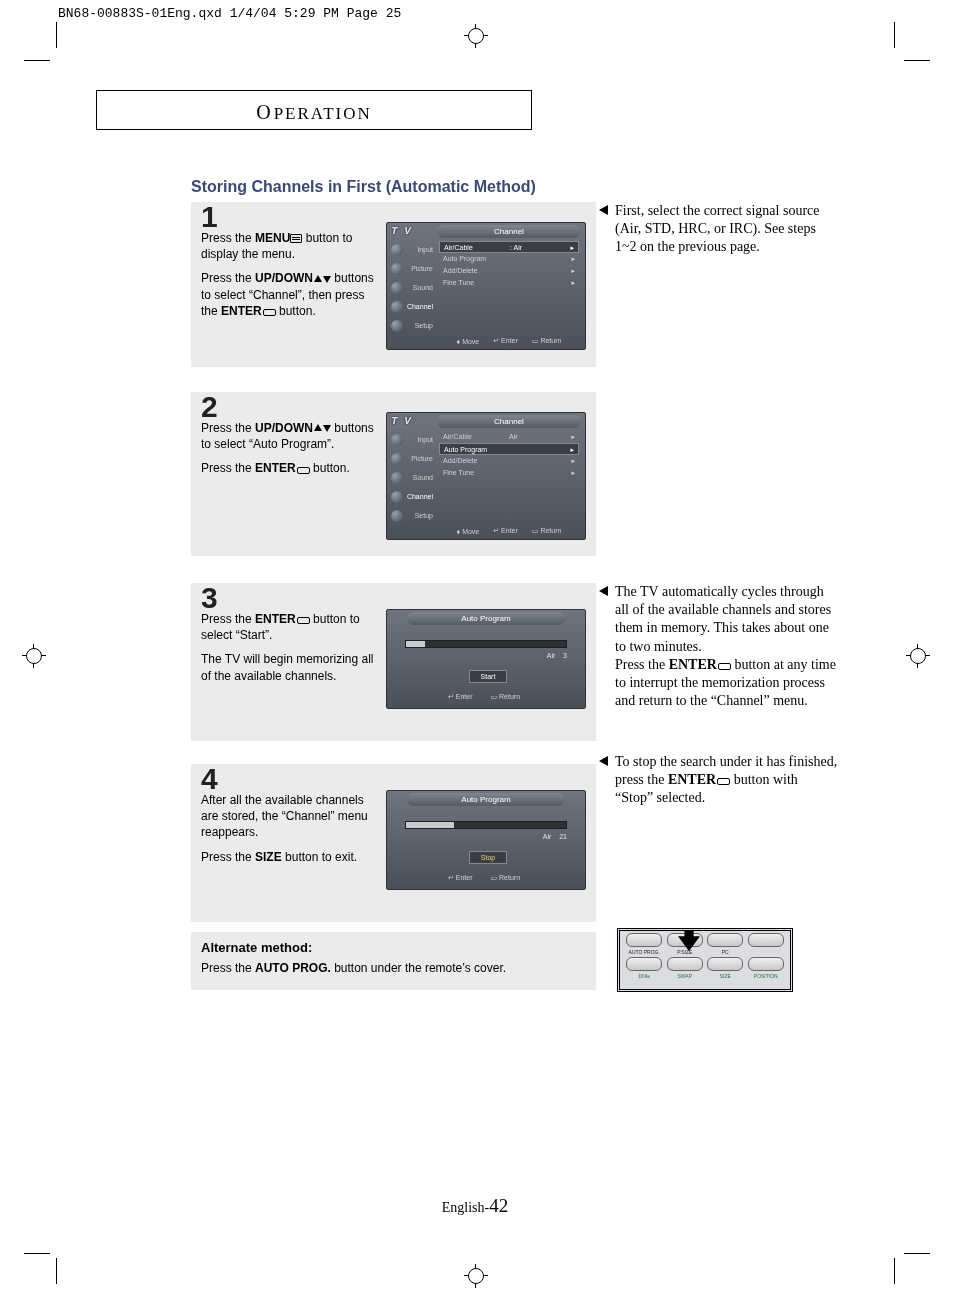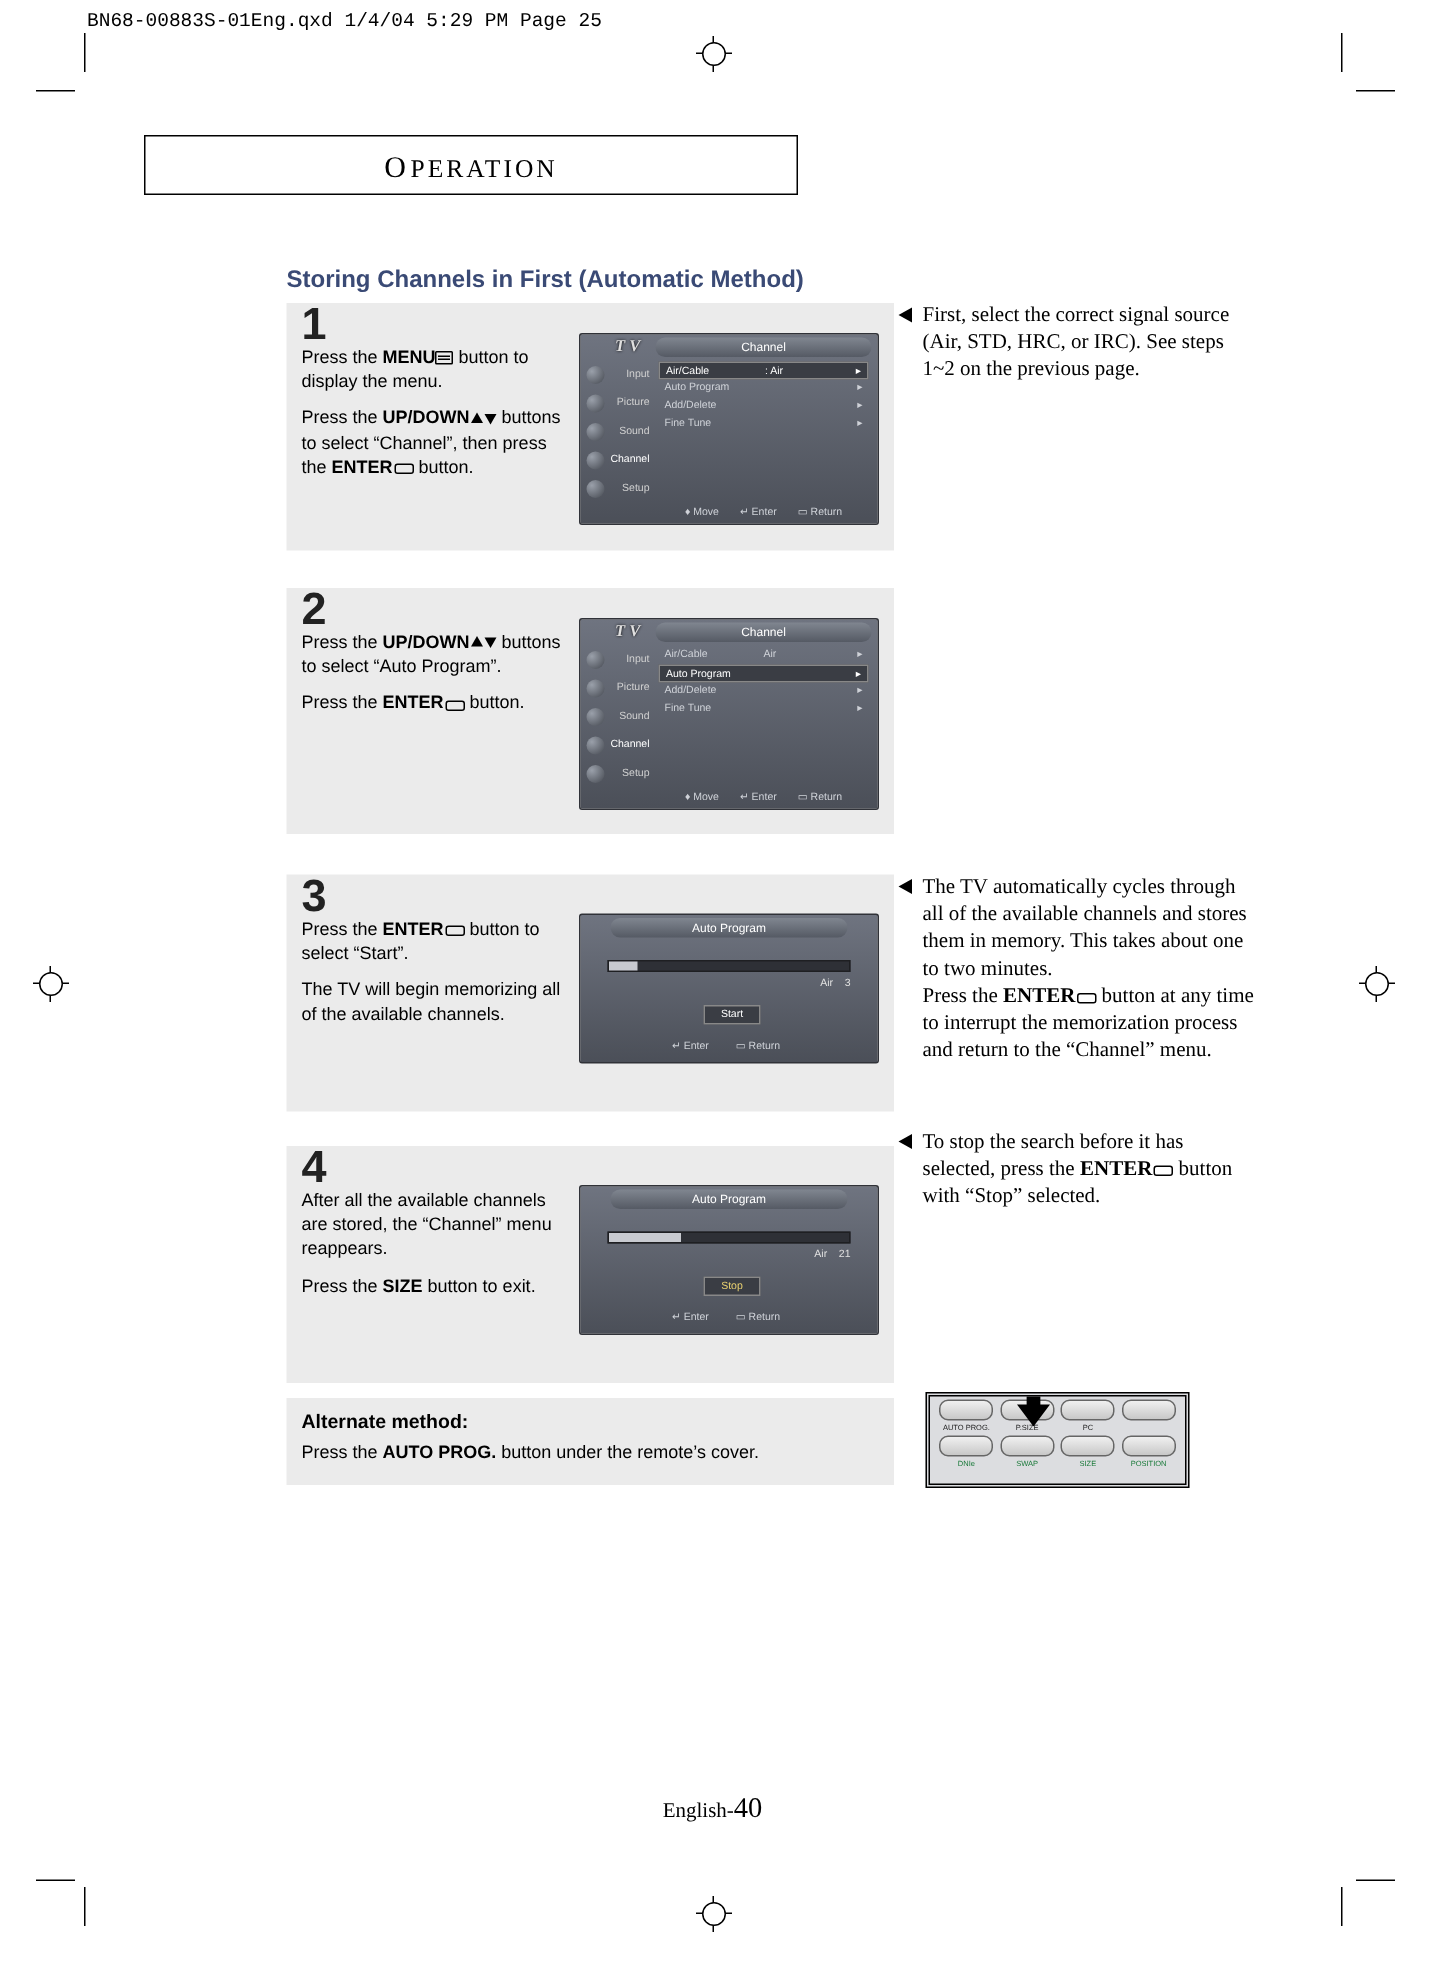--- a/index.html
+++ b/index.html
@@ -138,27 +138,26 @@
     border: 1px solid #303238;
     border-radius: 2px;
     box-sizing: border-box;
     overflow: hidden;
     font-size: 8px;
     color: #d8d8d8;
   }
   .osd .tv-tag {
     position: absolute;
     left: 4px; top: 2px;
-    font-family: Liberation Serif, serif;
+    font-family: Liberation Mono, monospace;
     font-style: italic;
     font-weight: bold;
     font-size: 11px;
     color: #e0e0e0;
     text-shadow: 0 0 2px #000;
-    margin-left: 19px;
   }
   .osd .title-bar {
     position: absolute;
     left: 50px; right: 4px;
     top: 2px;
     height: 13px;
     background: linear-gradient(to bottom, #808690, #555a64);
     border-radius: 7px;
     text-align: center;
     font-size: 8px;
@@ -633,21 +632,21 @@
       <span class="tri"></span>
       <span>First, select the correct signal source (Air, STD, HRC, or IRC). See steps 1~2 on the previous page.</span>
     </div>
     <div class="side-note sn2">
       <span class="tri"></span>
       <span>The TV automatically cycles through all of the available channels and stores them in memory. This takes about one to two minutes.</span><br>
       <span>Press the </span><b>ENTER</b><span class="enter-icon"></span><span> button at any time to interrupt the memorization process and return to the “Channel” menu.</span>
     </div>
     <div class="side-note sn3">
       <span class="tri"></span>
-      <span>To stop the search before it has selected, press the </span><b>ENTER</b><span class="enter-icon"></span><span> button with “Stop” selected.</span>
+      <span>To stop the search under it has finished, press the </span><b>ENTER</b><span class="enter-icon"></span><span> button with “Stop” selected.</span>
     </div>
 
     <div class="alt-block">
       <div class="alt-title">Alternate method:</div>
       <div class="alt-text">
         <span>Press the </span><b>AUTO PROG.</b><span> button under the remote’s cover.</span>
       </div>
     </div>
 
     <div class="remote-img">
@@ -674,17 +673,17 @@
         <div class="lab">SWAP</div>
         <div class="lab">SIZE</div>
         <div class="lab">POSITION</div>
       </div>
       <svg class="arrow-big" viewBox="0 0 24 24">
         <polygon points="12,24 0,8 7,8 7,0 17,0 17,8 24,8" fill="#000"></polygon>
       </svg>
     </div>
 
     <div class="page-footer">
-      <span>English-</span><span class="pn">40</span>
+      <span>English-</span><span class="pn">42</span>
     </div>
 
   </div>
 </div>
 
 </body></html>

